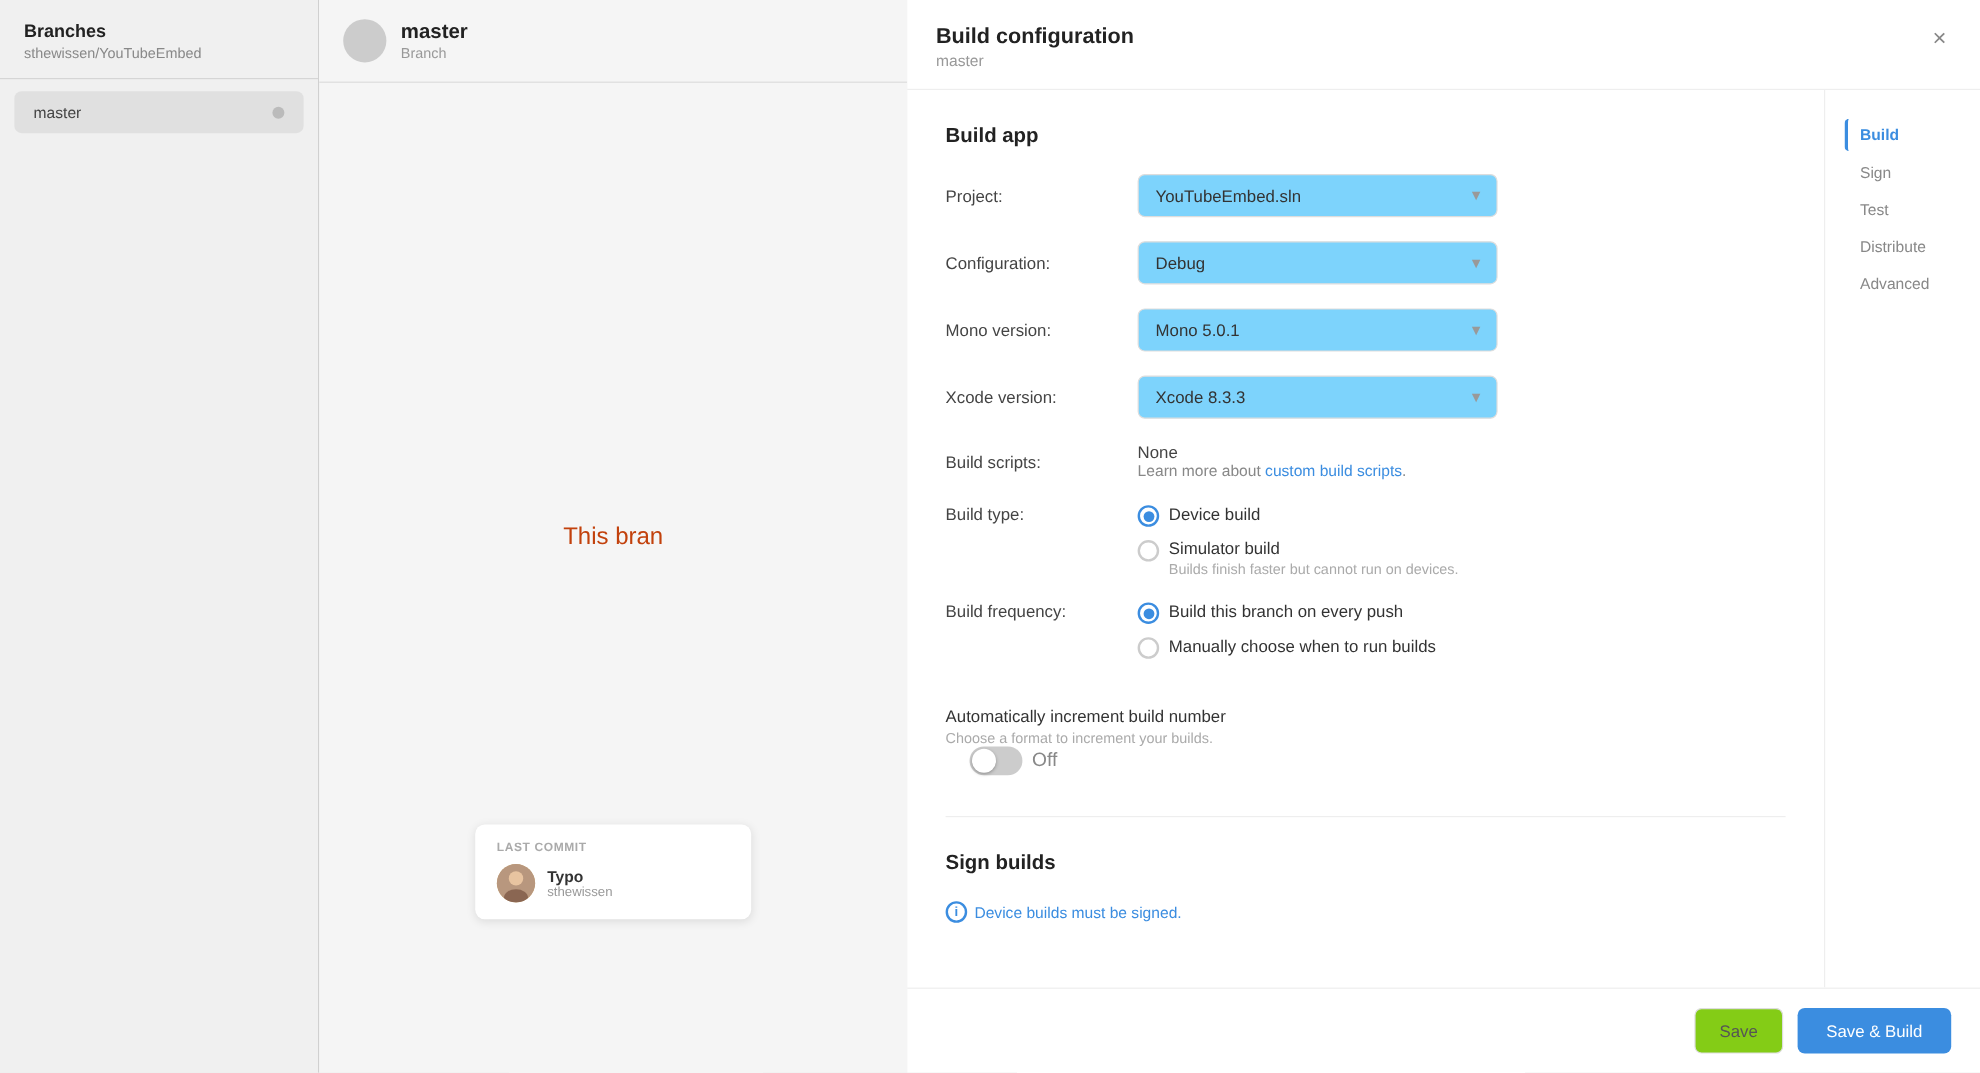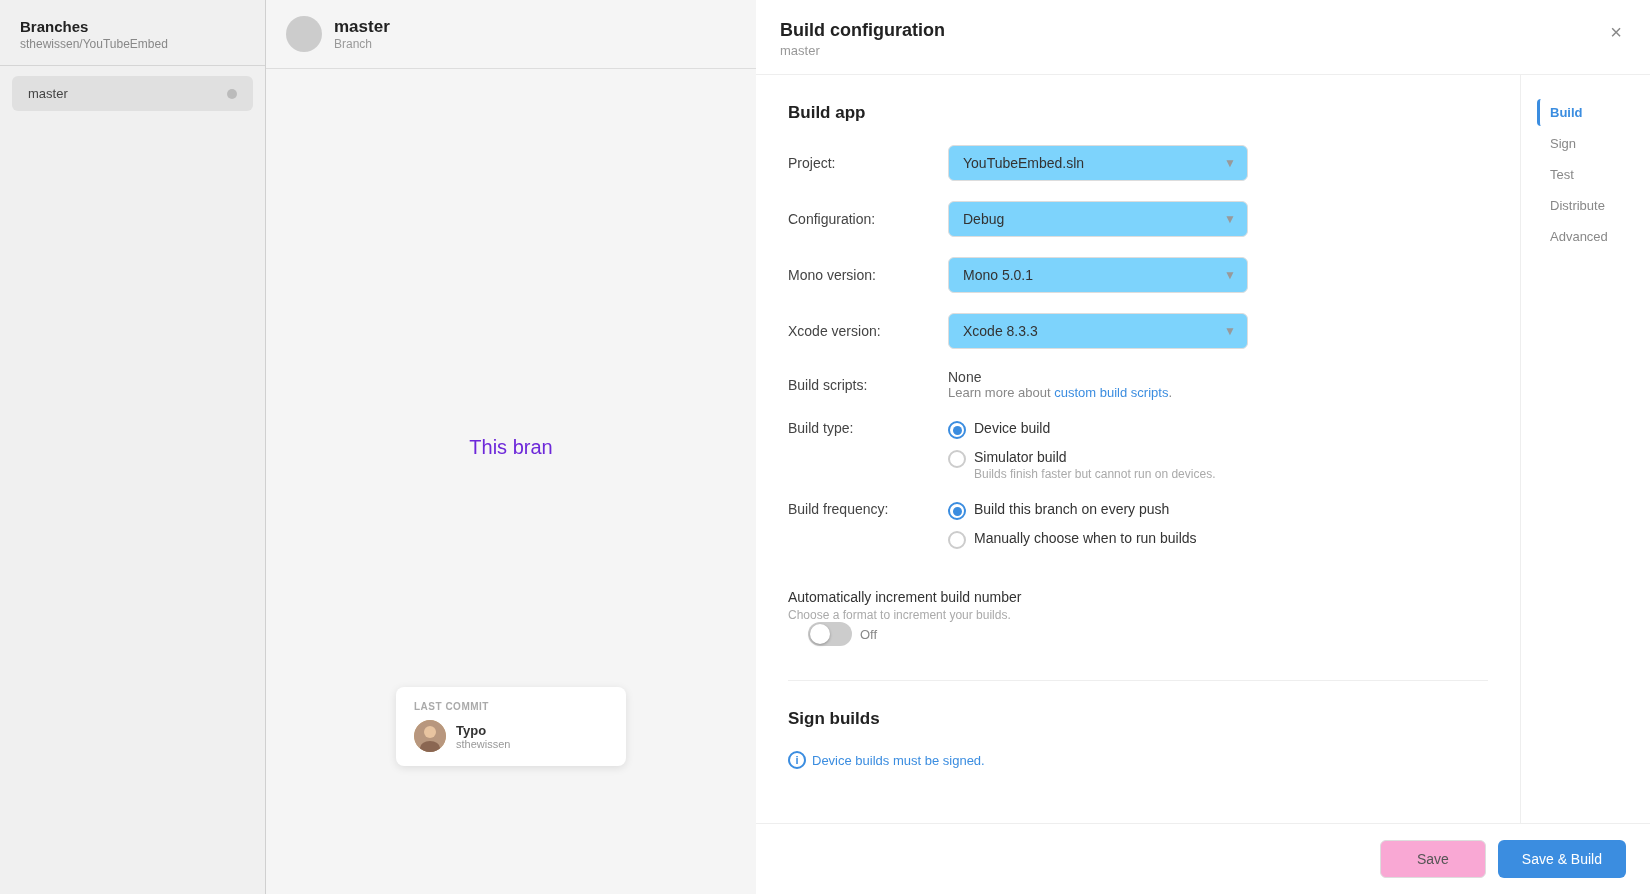--- a/index.html
+++ b/index.html
@@ -83,21 +83,21 @@
       font-size: 17px;
       font-weight: 600;
       color: #222;
     }
     .middle-branch-label {
       font-size: 12px;
       color: #999;
     }
     .middle-empty-text {
       font-size: 20px;
-      color: #6d28d9;
+      color: #c2410c;
       font-weight: 400;
     }
     .last-commit-card {
       position: absolute;
       bottom: 128px;
       left: 50%;
       transform: translateX(-50%);
       background: white;
       border-radius: 8px;
       padding: 14px 18px;
@@ -337,21 +337,21 @@
       height: 20px;
       background: white;
       border-radius: 50%;
       position: absolute;
       top: 2px;
       left: 2px;
       box-shadow: 0 1px 3px rgba(0,0,0,0.3);
       transition: left 0.2s;
     }
     .toggle-label {
-      font-size: 13px;
+      font-size: 16px;
       color: #888;
     }
 
     
     .section-sign {
       padding: 28px 0 10px;
     }
     .sign-info {
       display: flex;
       align-items: center;
@@ -402,25 +402,25 @@
 
     
     .modal-footer {
       padding: 16px 24px;
       display: flex;
       justify-content: flex-end;
       gap: 12px;
       border-top: 1px solid #eee;
     }
     .btn-save {
-      padding: 10px 36px;
+      padding: 10px 20px;
       font-size: 14px;
       border-radius: 6px;
       border: 1px solid #ddd;
-      background: #f9a8d4;
+      background: #84cc16;
       color: #555;
       cursor: pointer;
       font-weight: 500;
     }
     .btn-save-build {
       padding: 10px 24px;
       font-size: 14px;
       border-radius: 6px;
       border: none;
       background: #3b8de0;

